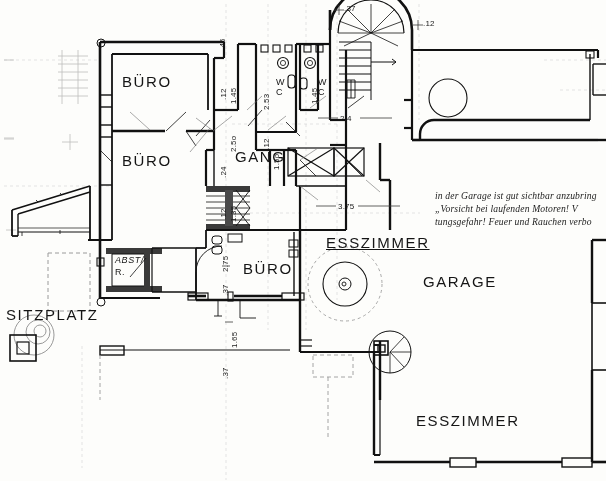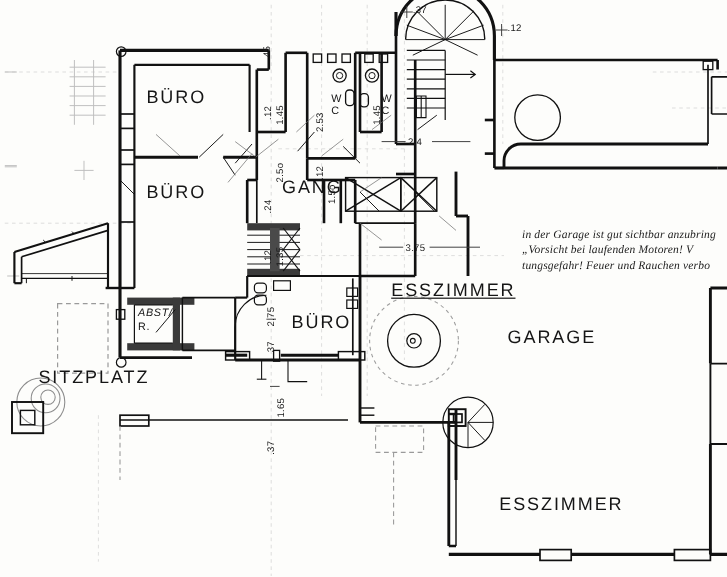--- a/index.html
+++ b/index.html
@@ -414,21 +414,21 @@
   <div class="room-label small" style="left:276px; top:77px;">W</div>
   <div class="room-label small" style="left:276px; top:87px;">C</div>
   <div class="room-label small" style="left:318px; top:77px;">W</div>
   <div class="room-label small" style="left:318px; top:87px;">C</div>
   <div class="room-label" style="left:243px; top:260px;">BÜRO</div>
   <div class="room-label small" style="left:115px; top:255px;font-style:italic;">ABST/</div>
   <div class="room-label small" style="left:115px; top:267px;">R.</div>
   <div class="room-label" style="left:326px; top:234px;text-decoration:underline;">ESSZIMMER</div>
   <div class="room-label" style="left:423px; top:273px;">GARAGE</div>
   <div class="room-label" style="left:416px; top:412px;">ESSZIMMER</div>
-  <div class="room-label" style="left:32px; top:306px;">SITZPLATZ</div>
+  <div class="room-label" style="left:6px; top:306px;">SITZPLATZ</div>
 
   <div class="dim-label" style="left:344px; top:4px;">.37</div>
   <div class="dim-label" style="left:423px; top:19px;">.12</div>
   <div class="dim-label vert" style="left:218px; top:50px;">.45</div>
   <div class="dim-label vert" style="left:229px; top:104px;">1.45</div>
   <div class="dim-label vert" style="left:219px; top:100px;">.12</div>
   <div class="dim-label vert" style="left:262px; top:110px;">2.53</div>
   <div class="dim-label vert" style="left:310px; top:104px;">1.45</div>
   <div class="dim-label vert" style="left:229px; top:152px;">2.5o</div>
   <div class="dim-label vert" style="left:262px; top:150px;">.12</div>

